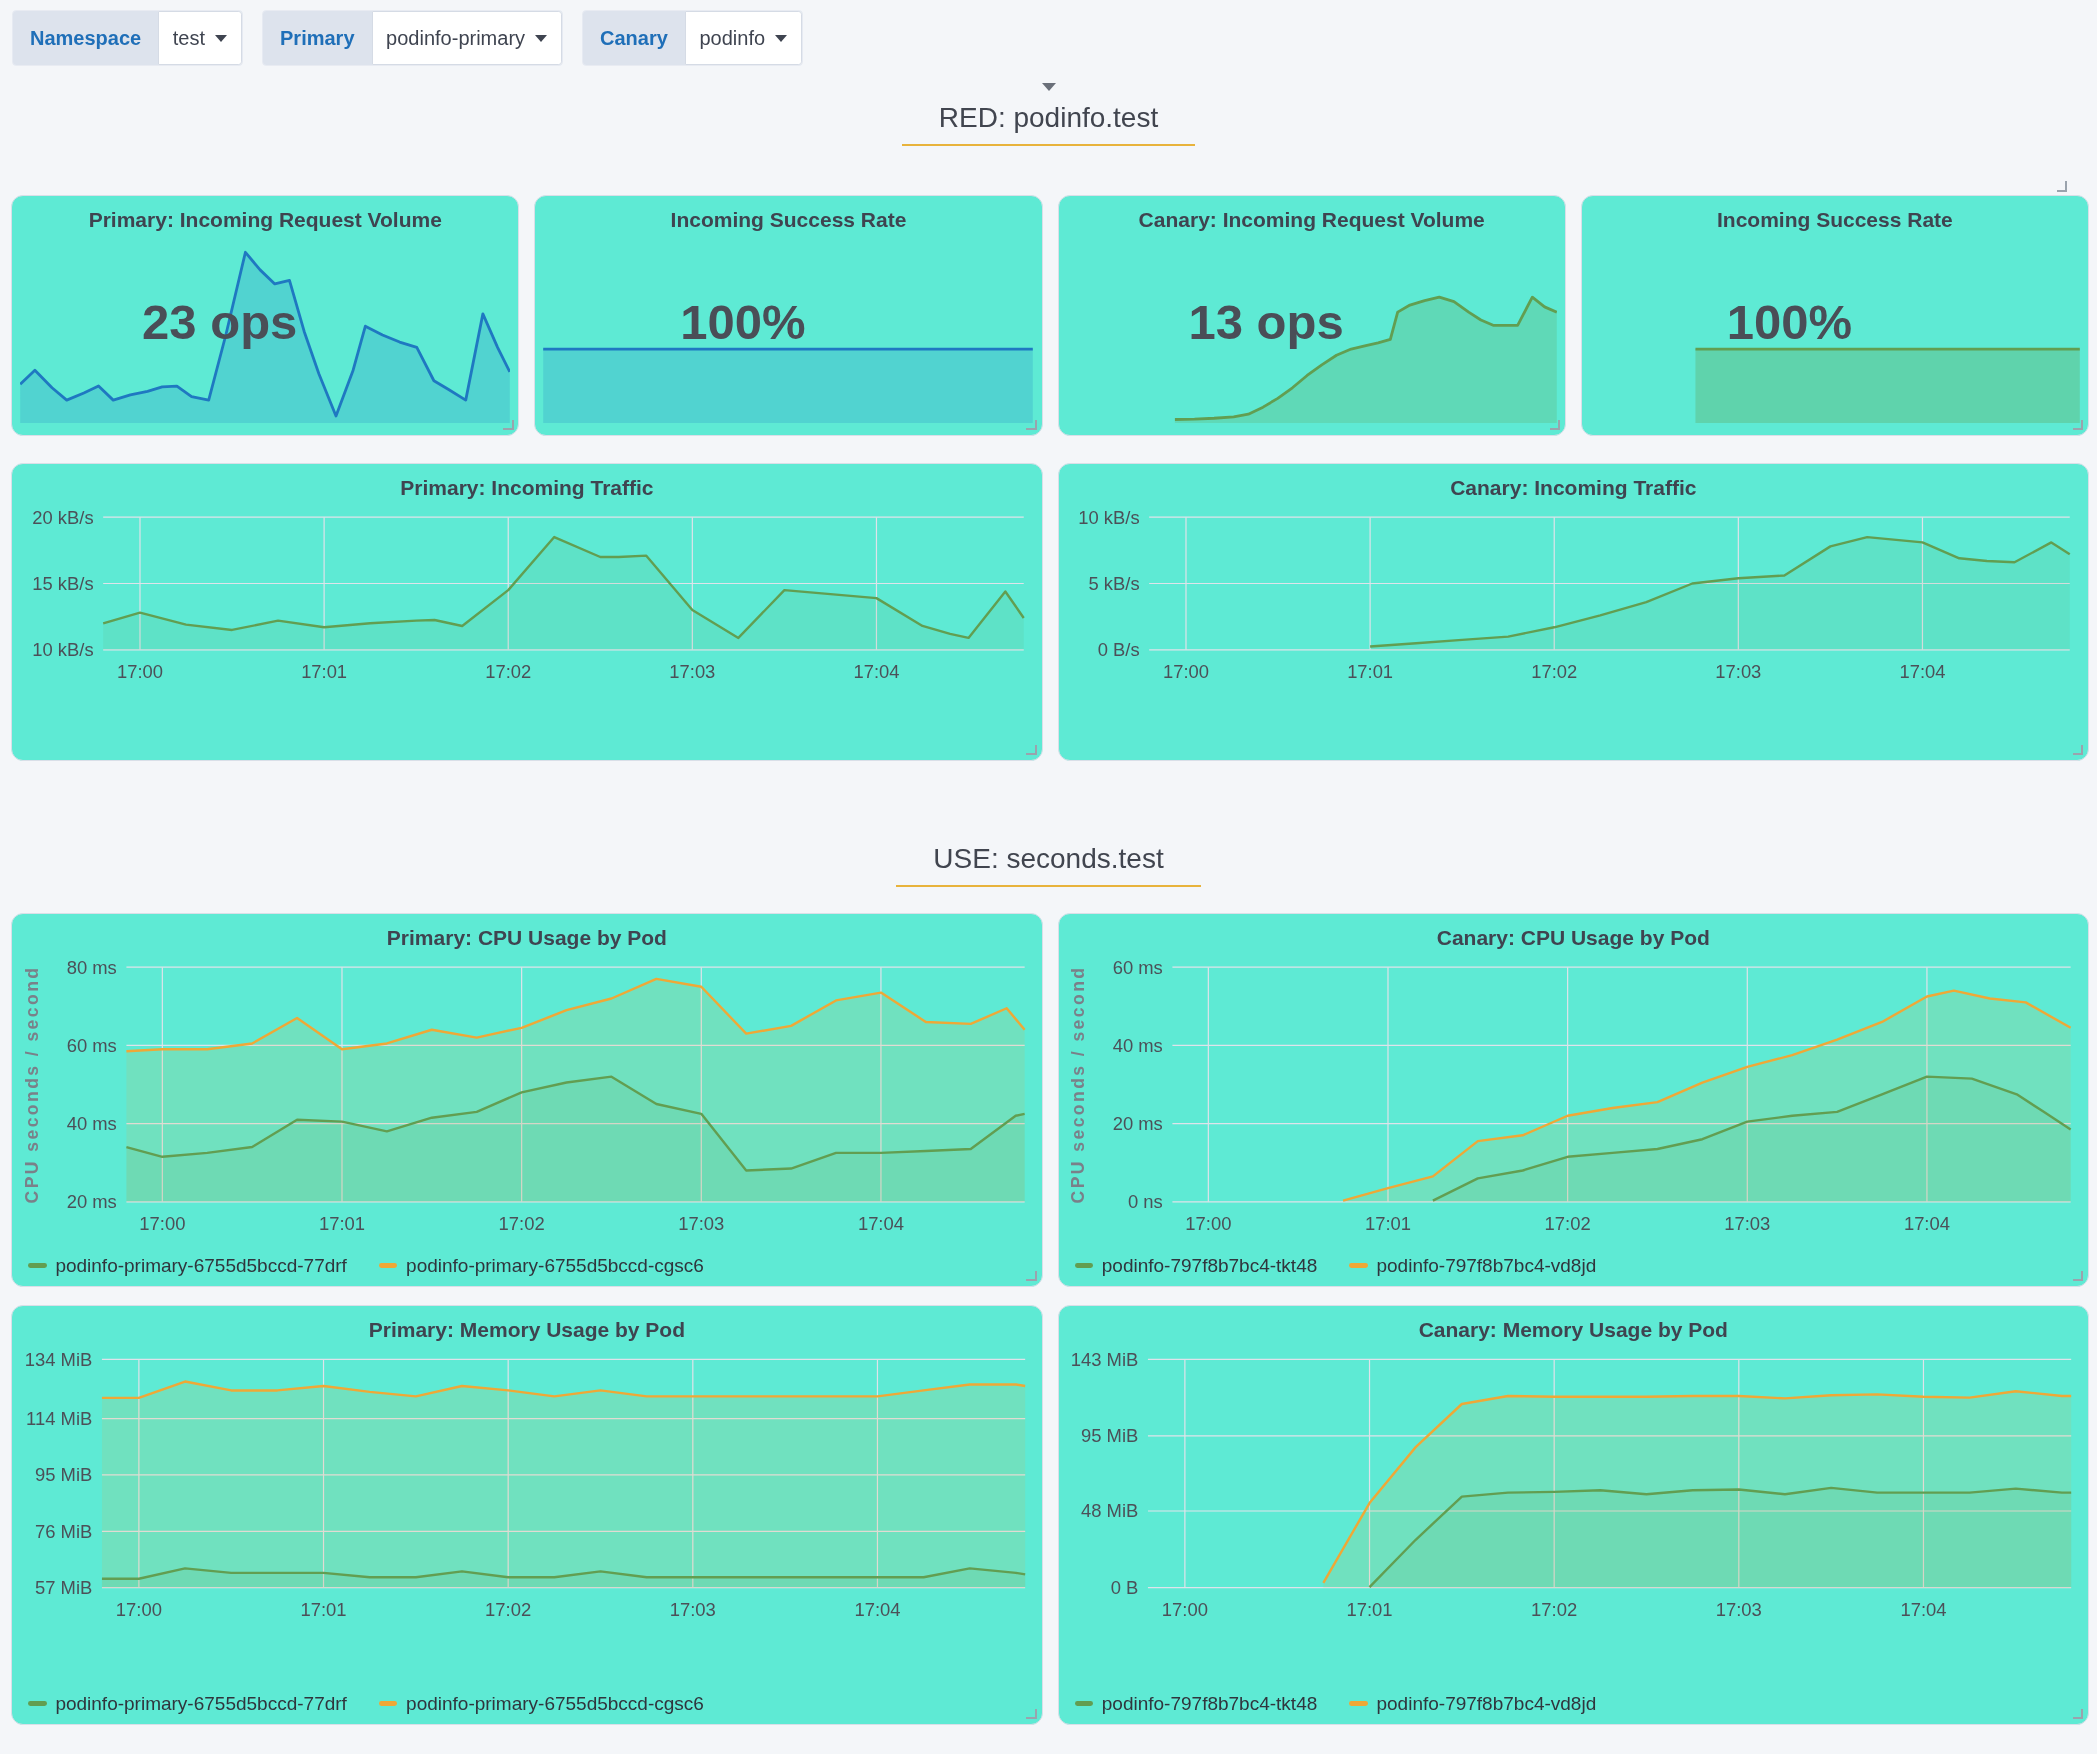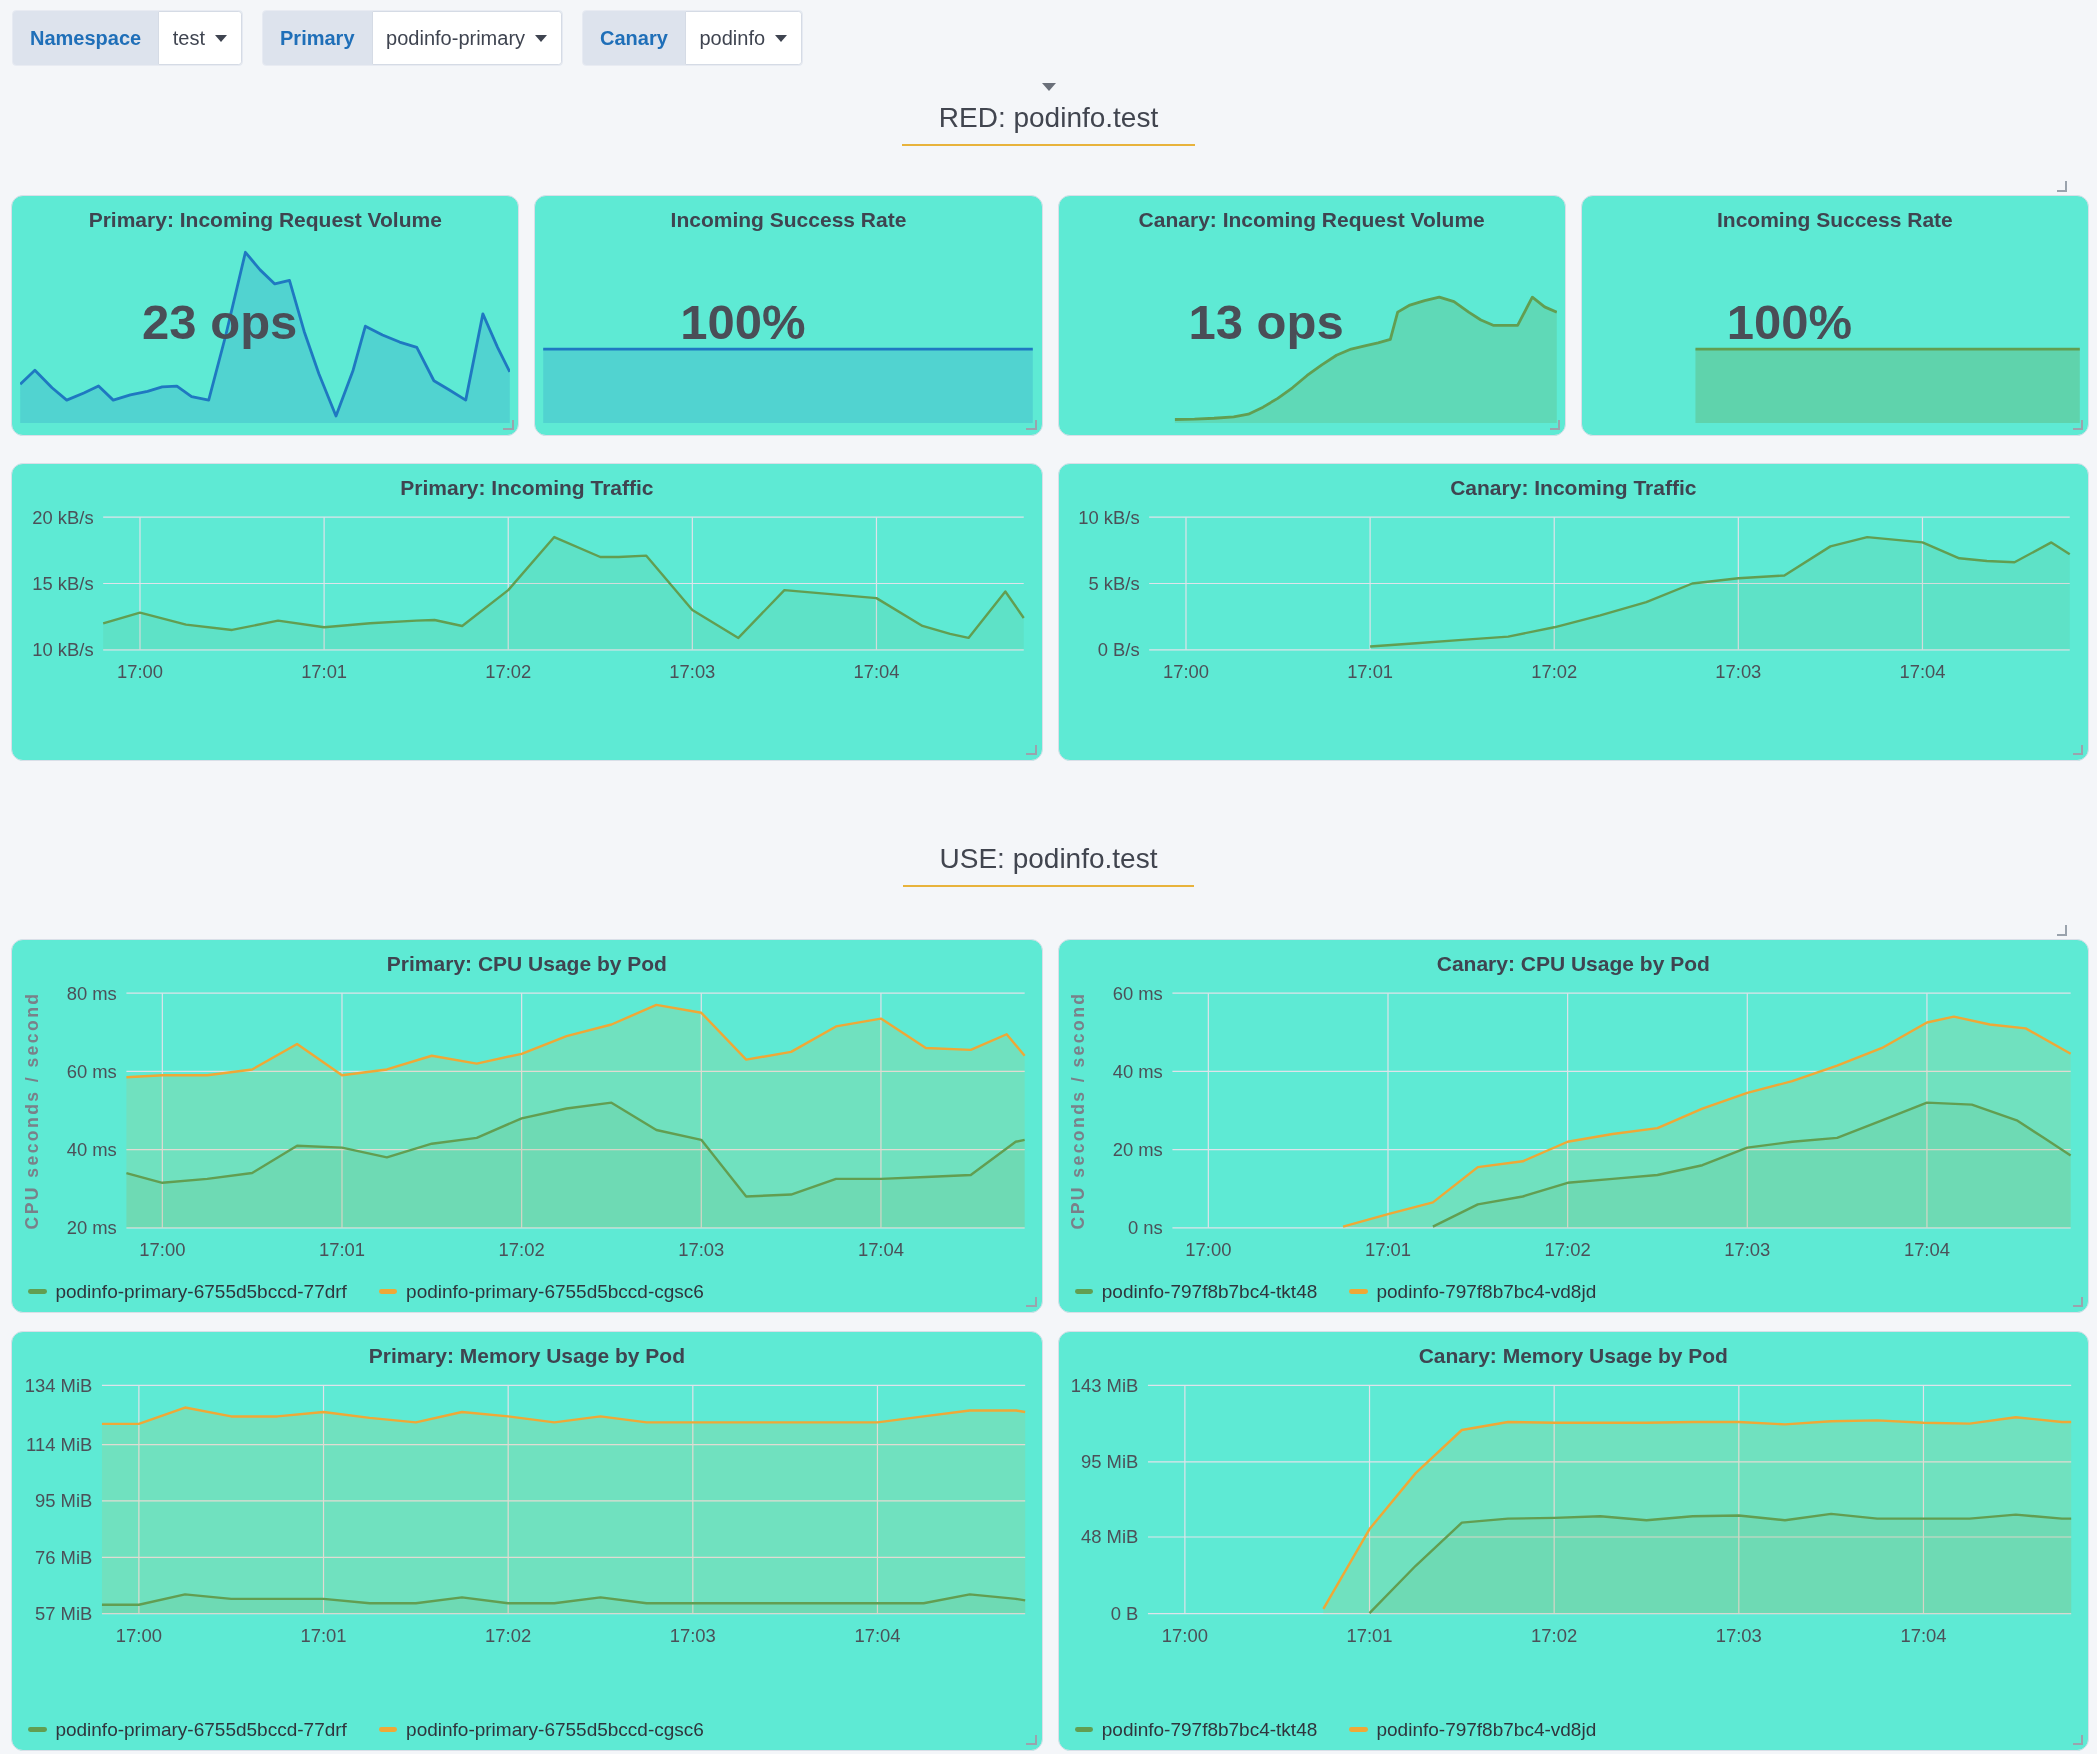--- a/index.html
+++ b/index.html
@@ -23,21 +23,21 @@
   .row-header { text-align:center; margin-top:3.2px; }
   .row-title { display:inline-block; font-size:28px; color:#41454f; padding:8px 37px 10.4px;
                border-bottom:2.4px solid #e8b33c; cursor:pointer; }
   .row-resize { display:flex; justify-content:flex-end; padding-right:30px; }
   .corner { width:10.4px; height:10.4px; border-right:2.4px solid #9aa3ad; border-bottom:2.4px solid #9aa3ad; cursor:nwse-resize; }
 
   
   .grid { display:grid; gap:15px; margin:0 8px 0 11.2px; }
   .stat-row   { grid-template-columns:repeat(4,1fr); height:241px; margin-top:32px; }
   .traffic-row{ grid-template-columns:repeat(2,1fr); height:298px; margin-top:27px; }
-  .cpu-row    { grid-template-columns:repeat(2,1fr); height:374px; margin-top:26px; }
+  .cpu-row    { grid-template-columns:repeat(2,1fr); height:374px; }
   .mem-row    { grid-template-columns:repeat(2,1fr); height:420px; margin-top:18px; }
   .rr-red { margin-top:35px; margin-bottom:-29px; }
   .rr-use { margin-top:38px; margin-bottom:-22.4px; }
   .use-header { margin-top:74px; }
 
   
   .panel { background:#5eead4; border:0.8px solid #d9dfe8; border-radius:12px; position:relative; }
   .panel-title { text-align:center; font-weight:bold; font-size:21px; color:#3f4450; padding-top:12px; cursor:pointer; }
   .panel-corner { position:absolute; right:4.8px; bottom:4.8px; }
 
@@ -176,21 +176,21 @@
           <text x="382.48" y="215" text-anchor="middle" fill="#4c5058" font-size="23">17:01</text>
           <text x="612.8800000000001" y="215" text-anchor="middle" fill="#4c5058" font-size="23">17:02</text>
           <text x="843.28" y="215" text-anchor="middle" fill="#4c5058" font-size="23">17:03</text>
           <text x="1073.68" y="215" text-anchor="middle" fill="#4c5058" font-size="23">17:04</text>
         </svg></div>
     <span class="corner panel-corner"></span>
   </div>
 </div>
 
 <div class="row-header use-header">
-  <div class="row-title">USE: podinfo.test</div>
+  <div class="row-title">USE: seconds.test</div>
 </div>
 
 <div class="row-resize rr-use">
   <span class="corner"></span>
 </div>
 
 <div class="grid cpu-row">
   <div class="panel">
     <div class="panel-title">Primary: CPU Usage by Pod</div>
     <div class="chart-host with-legend"><svg width="1021" height="281" viewBox="0 0 1274 351">

